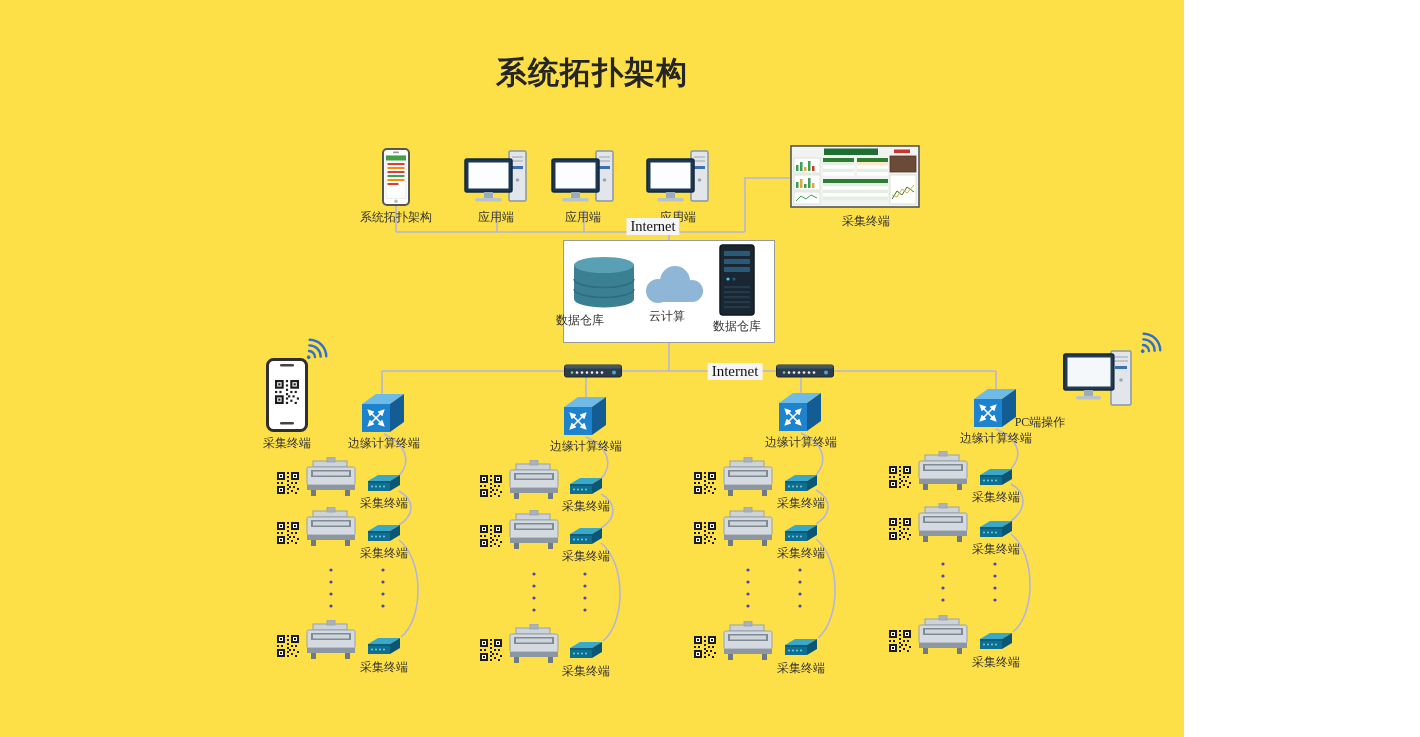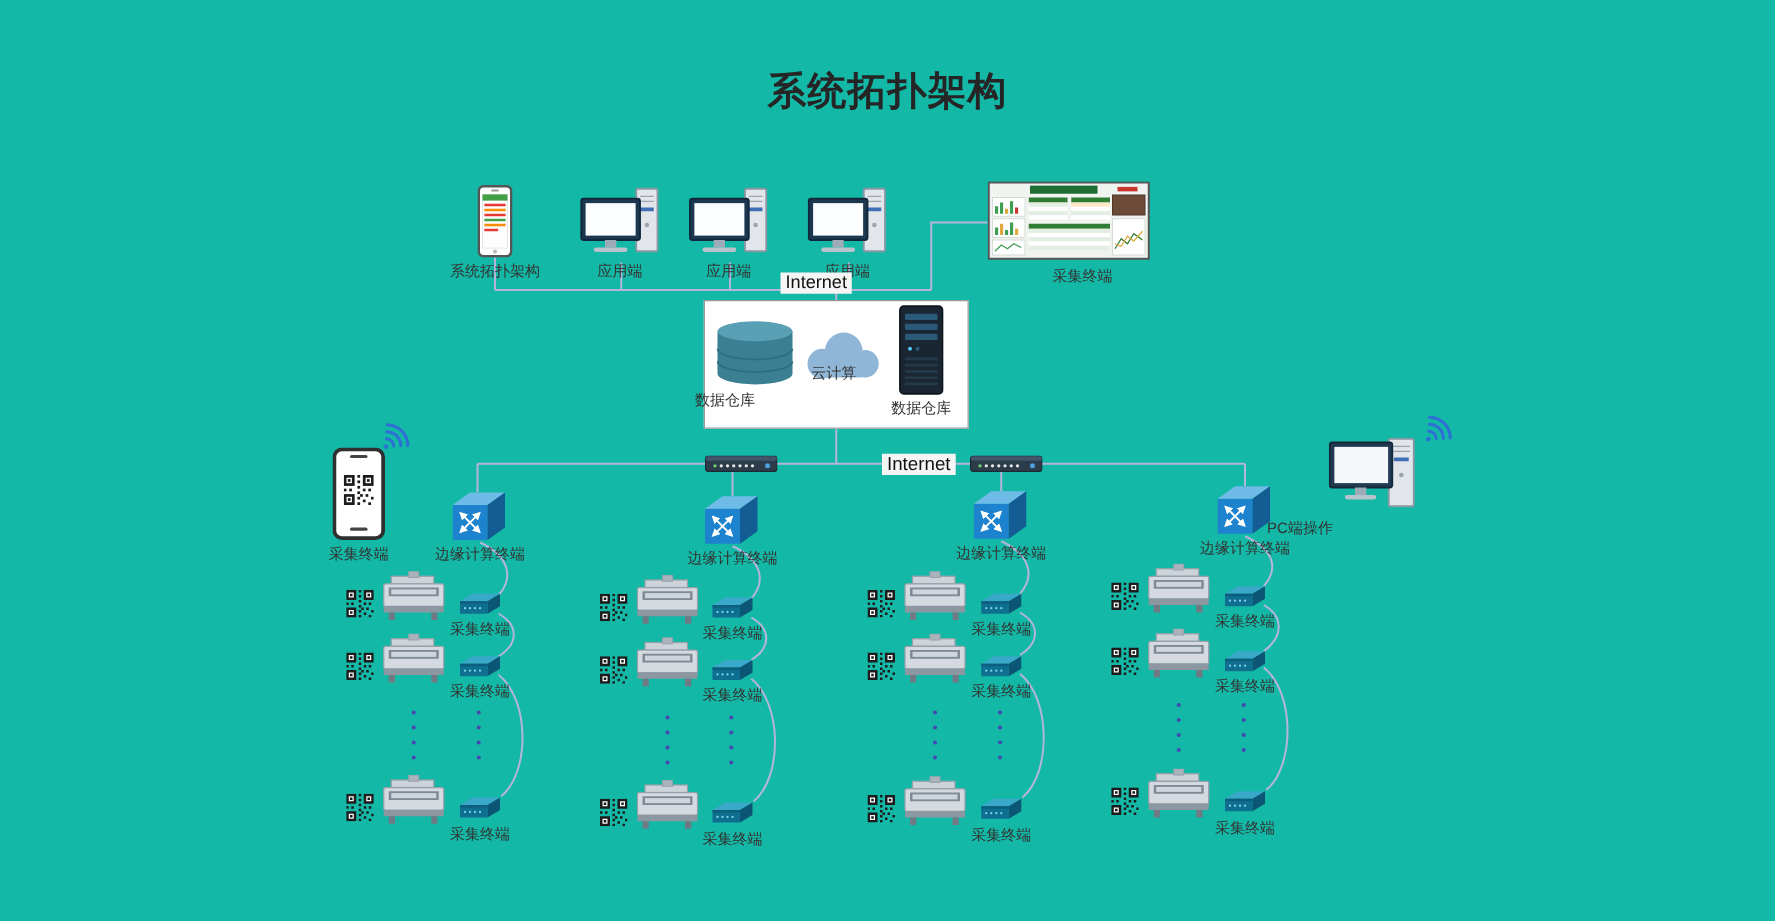--- a/index.html
+++ b/index.html
@@ -1,17 +1,17 @@
 <!DOCTYPE html>
 <html><head>
 <meta charset="utf-8">
 <style>
   html,body{margin:0;padding:0;background:#ffffff;}
-  .canvas{position:relative;width:1420px;height:737px;background:#14b8a6;
-          font-family:Liberation Sans, sans-serif;overflow:hidden;}
+  .canvas{position:relative;width:1184px;height:737px;background:#fde047;
+          font-family:Liberation Serif, serif;overflow:hidden;}
   .title{position:absolute;top:52px;left:0;width:100%;text-align:center;
          font-size:31px;font-weight:bold;color:#252525;letter-spacing:1px;}
   .cloud-box{position:absolute;left:563px;top:240px;width:212px;height:103px;
              background:#ffffff;border:1px solid #9a9a9a;box-sizing:border-box;}
   .lines-svg{position:absolute;left:0;top:0;width:1420px;height:737px;}
   .labels{position:absolute;left:0;top:0;width:1420px;height:737px;pointer-events:none;}
   .lbl{position:absolute;transform:translateX(-50%);font-size:12px;color:#333;
        white-space:nowrap;line-height:1.15;}
   .lbl.internet{font-size:14.5px;color:#111;background:#f5f5f5;padding:0 4px;margin-left:44px;}
 </style>
@@ -372,21 +372,21 @@
     <div class="lbl" style="left:396px;top:211px">系统拓扑架构</div>
     <div class="lbl" style="left:496px;top:211px">应用端</div>
     <div class="lbl" style="left:583px;top:211px">应用端</div>
     <div class="lbl" style="left:678px;top:211px">应用端</div>
     <div class="lbl" style="left:866px;top:215px">采集终端</div>
 
     <div class="lbl internet" style="left:609px;top:218px">Internet</div>
     <div class="lbl internet" style="left:691px;top:363px;font-size:15px">Internet</div>
 
     <div class="lbl" style="left:580px;top:314px">数据仓库</div>
-    <div class="lbl" style="left:667px;top:292px">云计算</div>
+    <div class="lbl" style="left:667px;top:310px">云计算</div>
     <div class="lbl" style="left:737px;top:320px">数据仓库</div>
 
     <div class="lbl" style="left:287px;top:437px">采集终端</div>
     <div class="lbl" style="left:1040px;top:416px">PC端操作</div>
 
     <div class="lbl" style="left:384px;top:437px">边缘计算终端</div>
     <div class="lbl" style="left:586px;top:440px">边缘计算终端</div>
     <div class="lbl" style="left:801px;top:436px">边缘计算终端</div>
     <div class="lbl" style="left:996px;top:432px">边缘计算终端</div>
 

